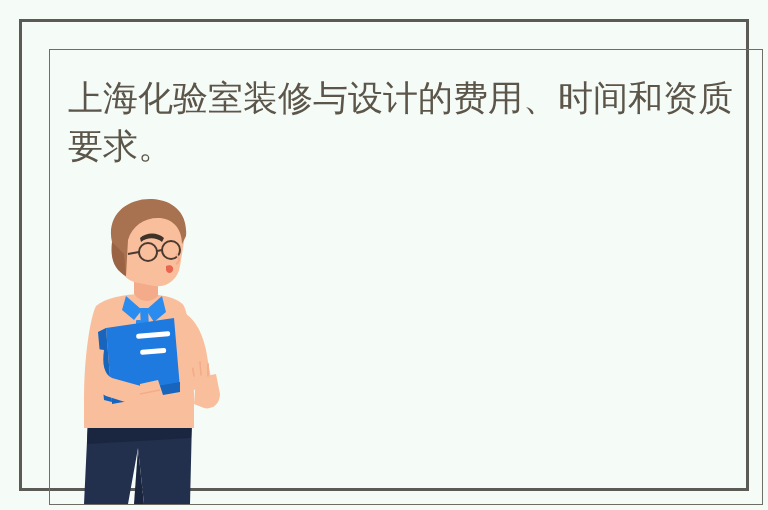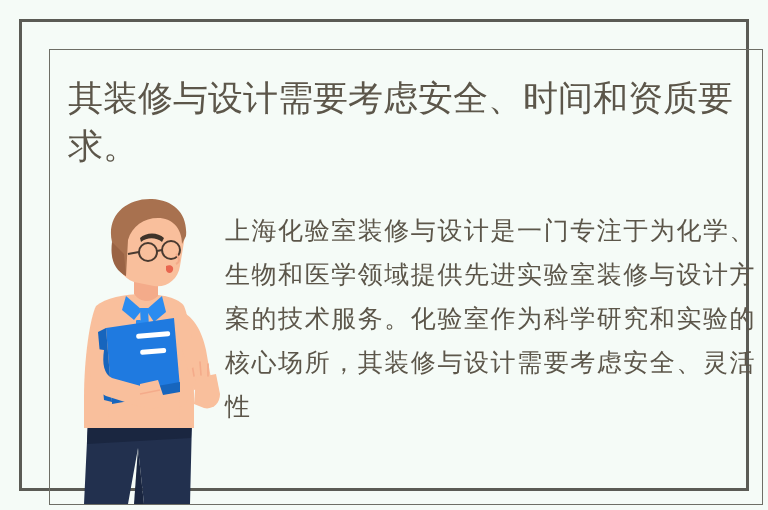--- a/index.html
+++ b/index.html
@@ -96,21 +96,21 @@
   }
 </style>
 </head>
 <body>
 
 <div id="page">
 
   <div class="frame-outer">
     <div class="frame-inner">
 
-      <div class="title">其装修与设计需要考虑安全、时间和资质要求。</div>
+      <div class="title">上海化验室装修与设计的费用、时间和资质要求。</div>
 
       <div class="content">
 
         <div class="illustration">
           <svg viewBox="0 0 166 306" xmlns="http://www.w3.org/2000/svg">
 
             <g>
               <path d="M18 222 L122 222 L120 306 L74 306 L68 250 L58 306 L14 306 Z" fill="#22304e"></path>
               <path d="M18 222 L122 222 L121 240 L17 246 Z" fill="#1a2640"></path>
               <path d="M68 250 L74 306 L64 306 Z" fill="#1a2640"></path>
@@ -176,18 +176,17 @@
                 <path d="M87 53 L92 52"></path>
                 <path d="M69 54 L58 56"></path>
               </g>
 
               <path d="M106 56 C110 60 110 64 106 66" stroke="#f4ab8a" stroke-width="2" fill="none"></path>
               <path d="M96 68 C100 66 104 68 103 72 C102 76 97 76 96 72 Z" fill="#e8654f"></path>
             </g>
           </svg>
         </div>
 
-        <div class="body-text">上海化验室装修与设计是一门专注于为化学、生物和医学领域提供先进实验室装修与设计方案的技术服务。化验室作为科学研究和实验的核心场所，其装修与设计需要考虑安全、灵活性</div>
 
       </div>
     </div>
   </div>
 </div>
 
 </body></html>

